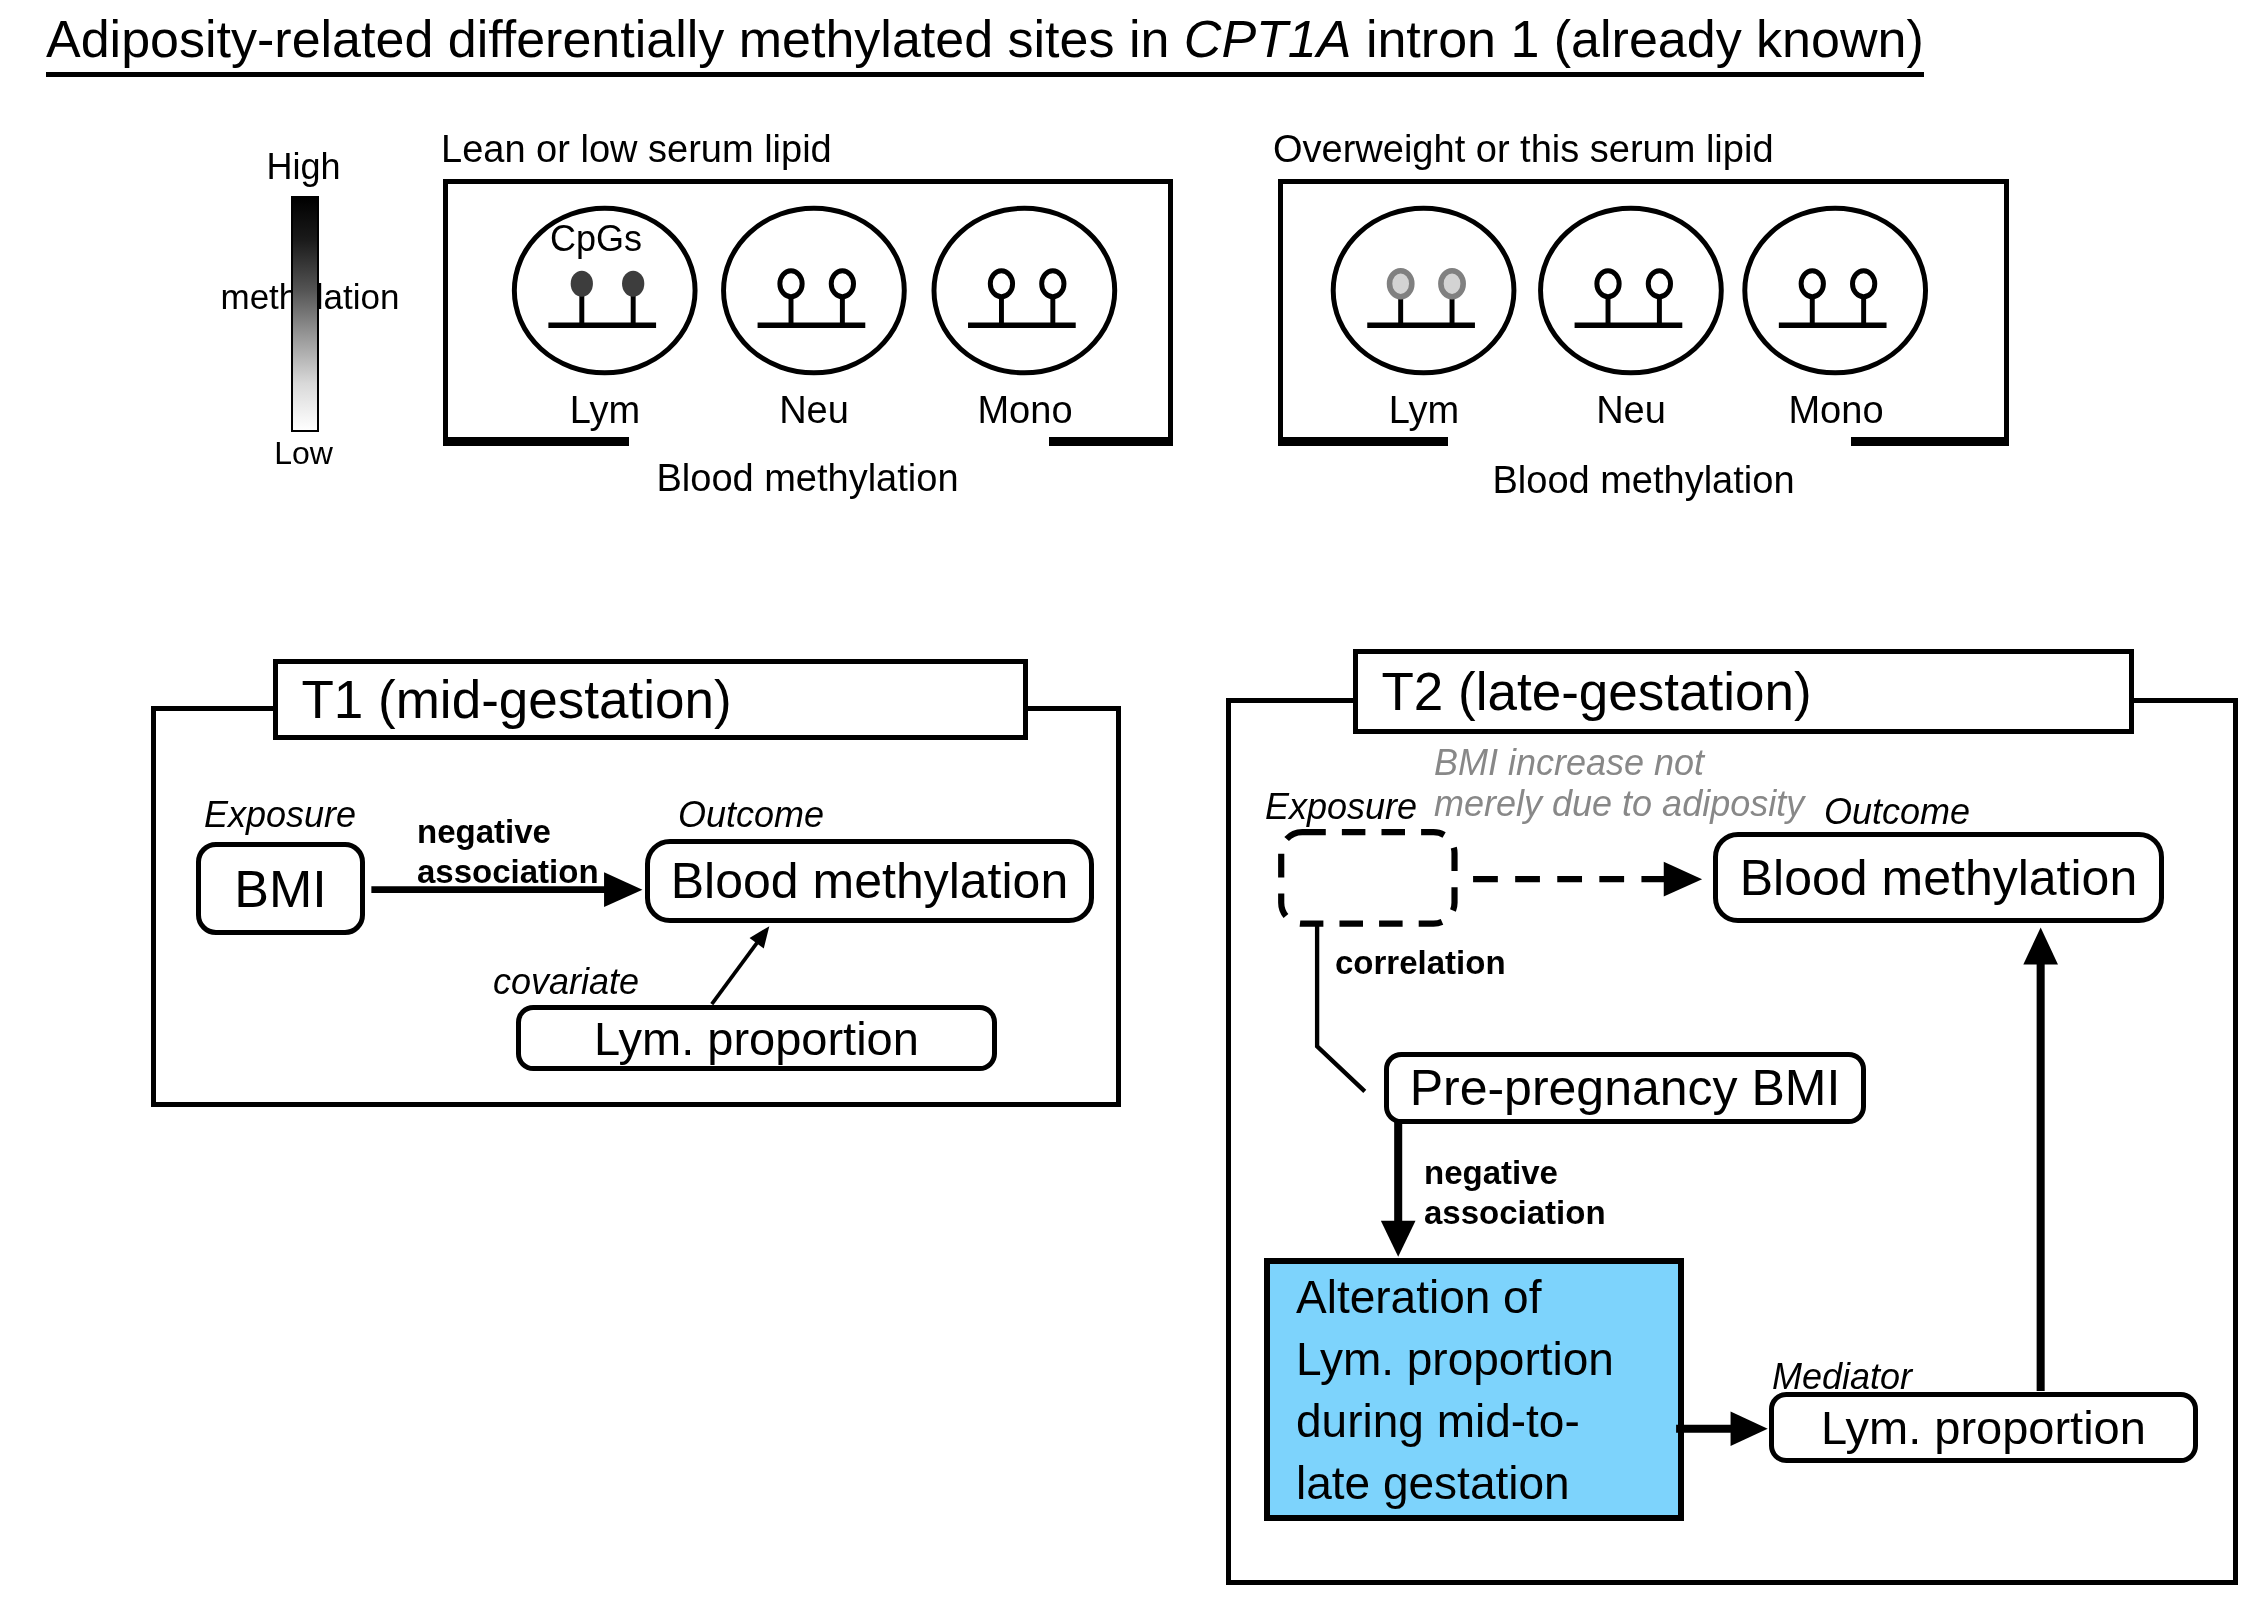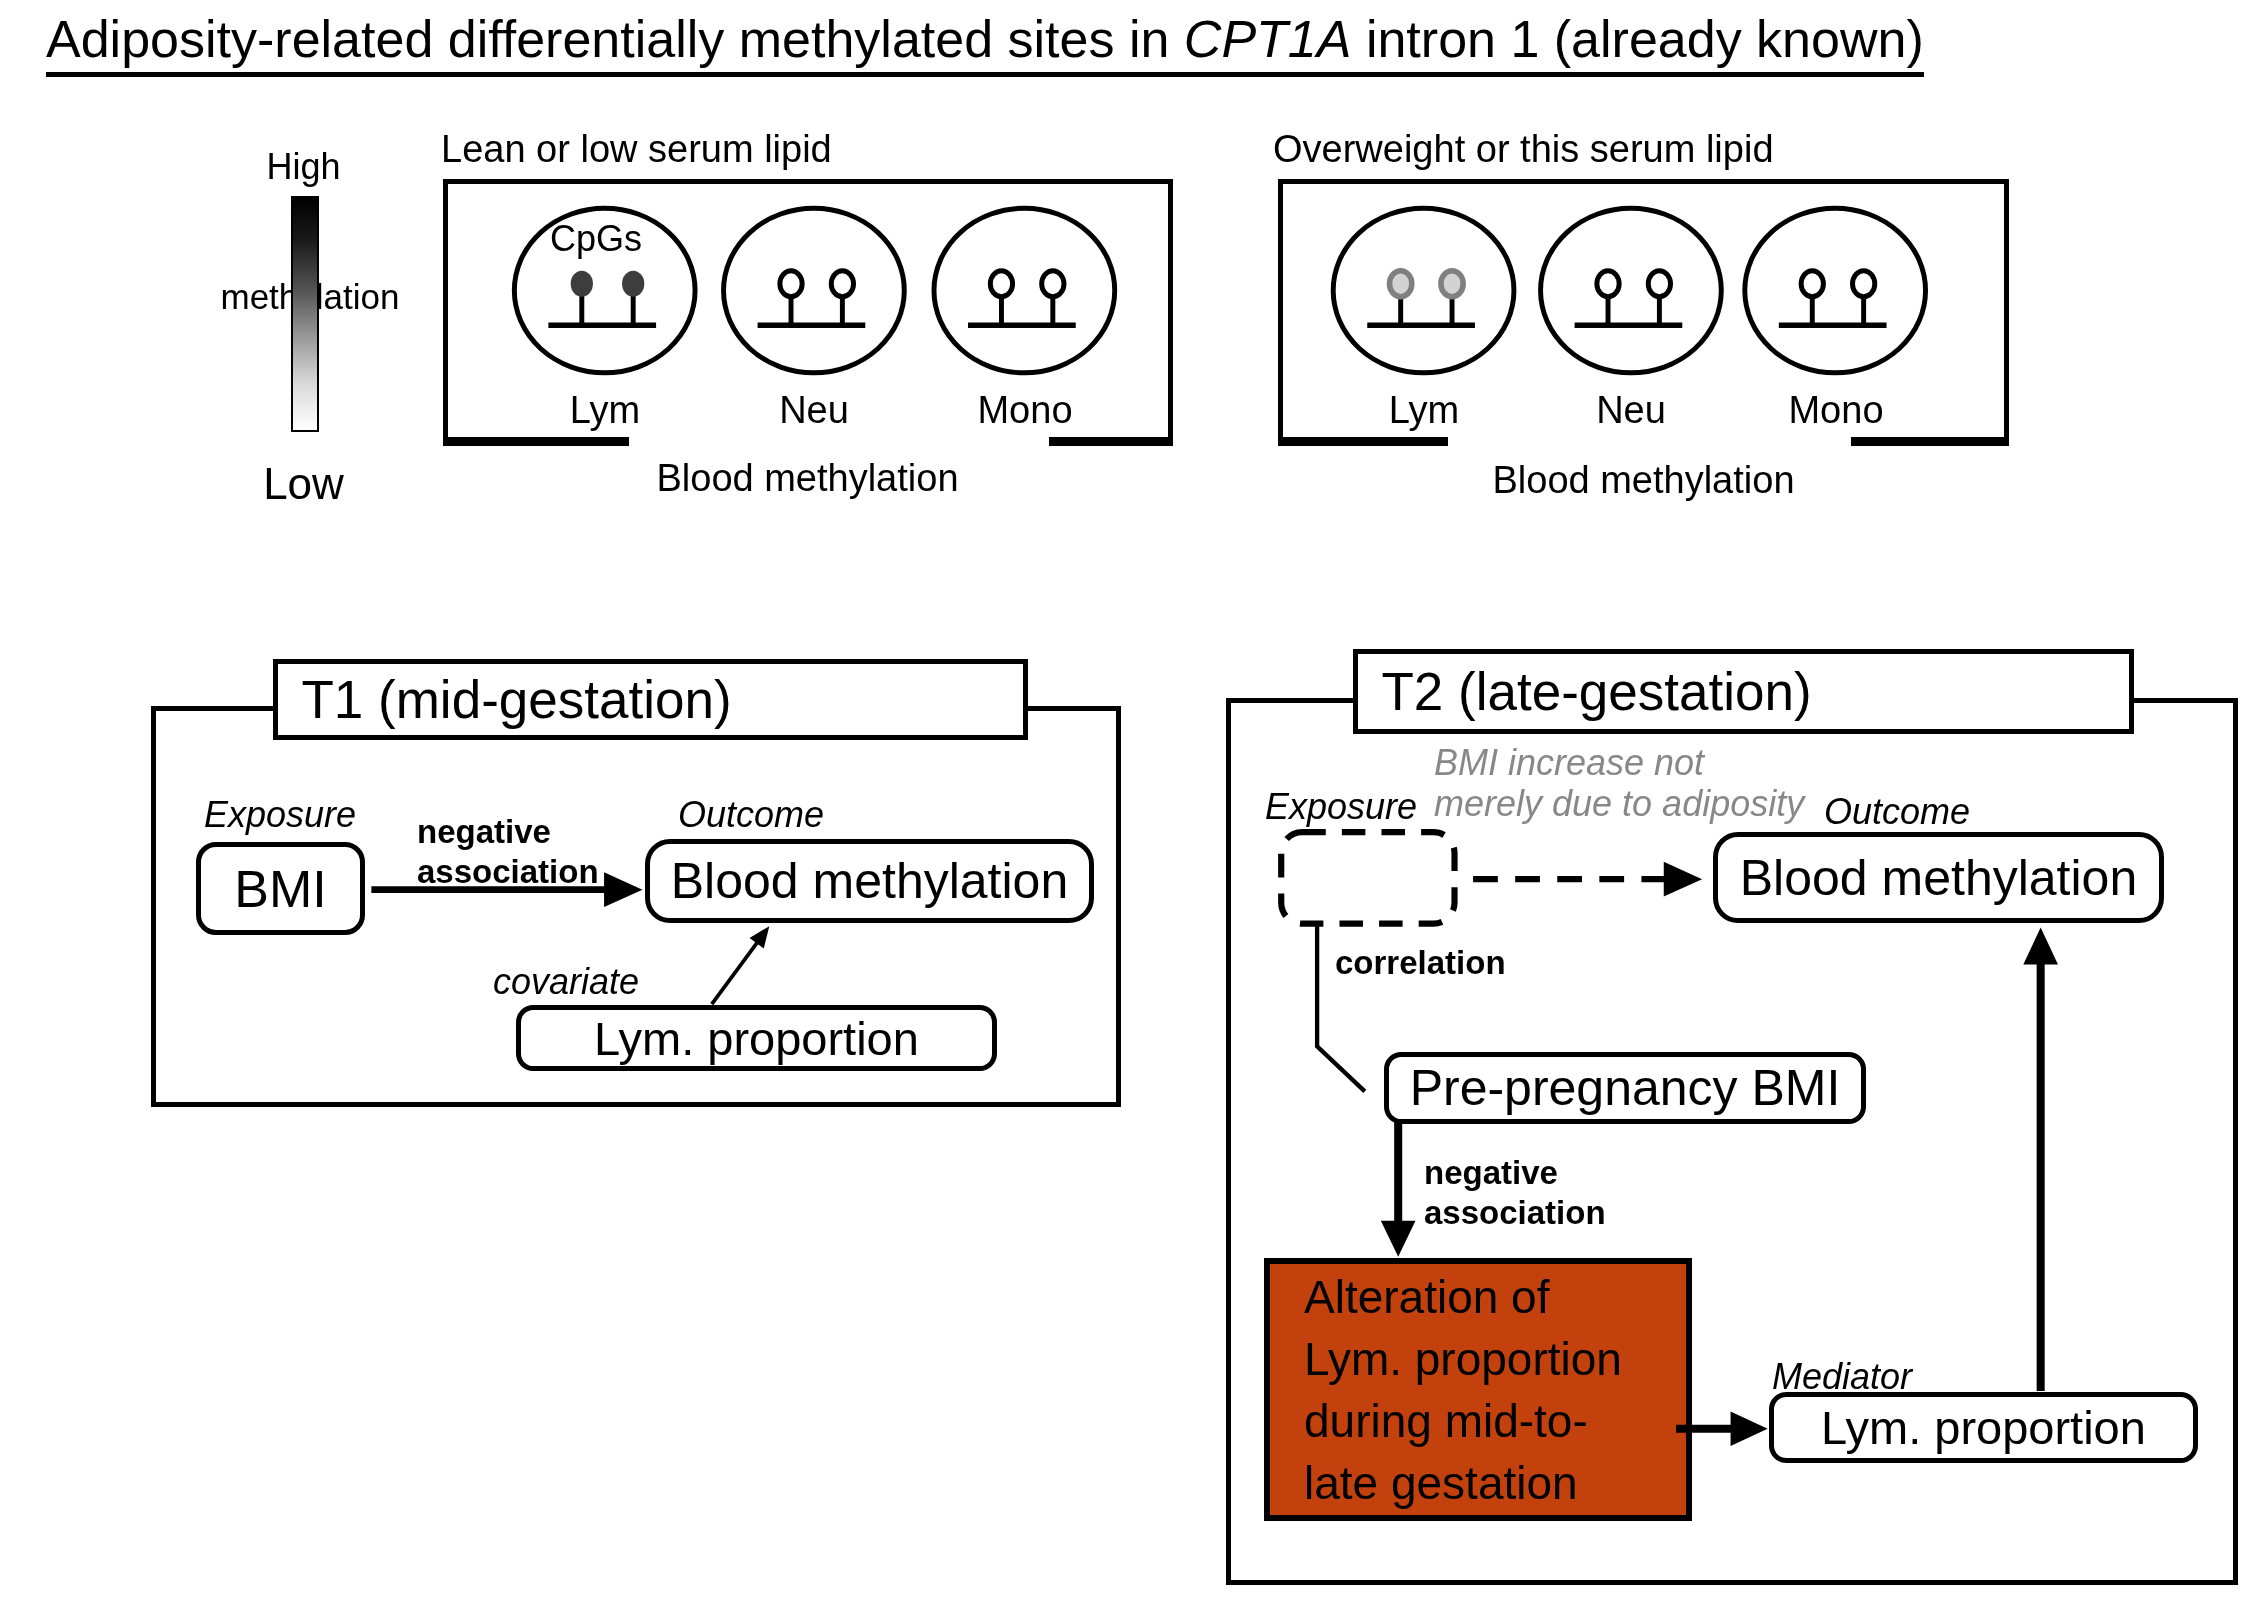--- a/index.html
+++ b/index.html
@@ -40,21 +40,21 @@
 
   <div class="abs" style="left:46px; top:11px;">
     <span class="sec-title">
       <span>Adiposity-related differentially methylated sites in </span><span class="ital">CPT1A</span><span> intron 1 (already known)</span>
     </span>
   </div>
 
   <div class="abs lbl center" style="left:260px; top:146px; width:87px; font-size:36px;">High</div>
   <div class="abs center" style="left:217px; top:277px; width:186px; font-size:35px; z-index:2;">methylation</div>
   <div class="abs gradbar" style="left:291px; top:196px; width:23.5px; height:232px; z-index:3;"></div>
-  <div class="abs lbl center" style="left:260px; top:435px; width:87px; font-size:44px;margin-top:24px;">Low</div>
+  <div class="abs lbl center" style="left:260px; top:435px; width:87px; font-size:32px;">Low</div>
 
   <div class="abs lbl" style="left:441px; top:128px;">Lean or low serum lipid</div>
   <div class="abs groupbox" style="left:443px; top:179px; width:720px; height:258px;"></div>
   <div class="abs foot" style="left:443px; top:437px; width:186px;"></div>
   <div class="abs foot" style="left:1049px; top:437px; width:124px;"></div>
 
   <div class="abs center" style="left:534px; top:218px; width:124px; font-size:36px; z-index:2;">CpGs</div>
 
   <div class="abs lbl center" style="left:512px; top:389px; width:186px;">Lym</div>
   <div class="abs lbl center" style="left:721px; top:389px; width:186px;">Neu</div>
@@ -115,21 +115,21 @@
 
   <div class="abs bold-lbl" style="left:1335px; top:943px;">correlation</div>
 
   <div class="abs node" style="left:1354px; top:1052px; width:472px; height:62px; border-radius:17.3px; font-size:50px;margin-left:30px;">
     <span>Pre-pregnancy BMI</span>
   </div>
 
   <div class="abs bold-lbl" style="left:1424px; top:1153px;">negative
 association</div>
 
-  <div class="abs" style="left:1264px; top:1258px; width:408px; height:251px; border:6.2px solid #000; background:#c2410c; font-size:46px; line-height:62px; padding-left:8px; display:flex; align-items:center;">
+  <div class="abs" style="left:1264px; top:1258px; width:408px; height:251px; border:6.2px solid #000; background:#7dd3fc; font-size:46px; line-height:62px; padding-left:0; display:flex; align-items:center;">
     <span style="white-space:pre-line; padding-left:26px;">Alteration of
 Lym. proportion
 during mid-to-
 late gestation</span>
   </div>
 
   <div class="abs small-ital" style="left:1772px; top:1356px;">Mediator</div>
 
   <div class="abs node" style="left:1769px; top:1392px; width:419px; height:61px; border-radius:17.3px; font-size:47px;">
     <span>Lym. proportion</span>

